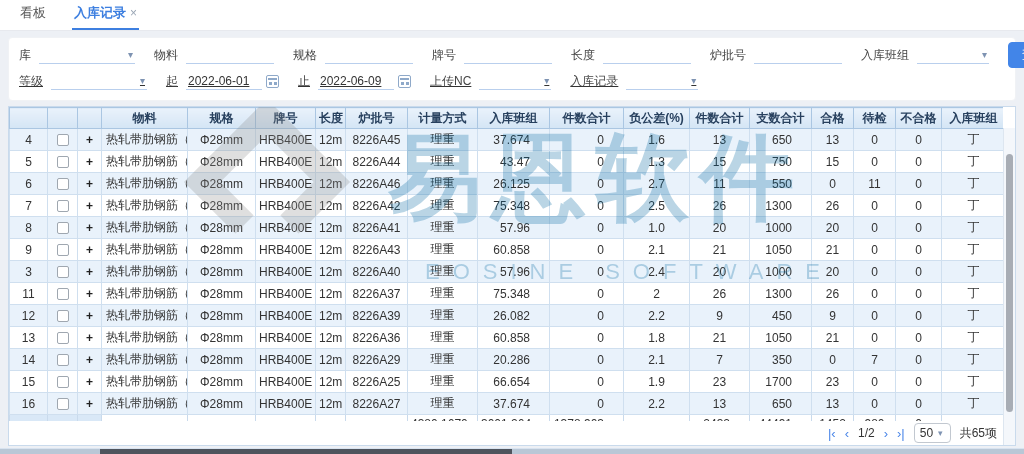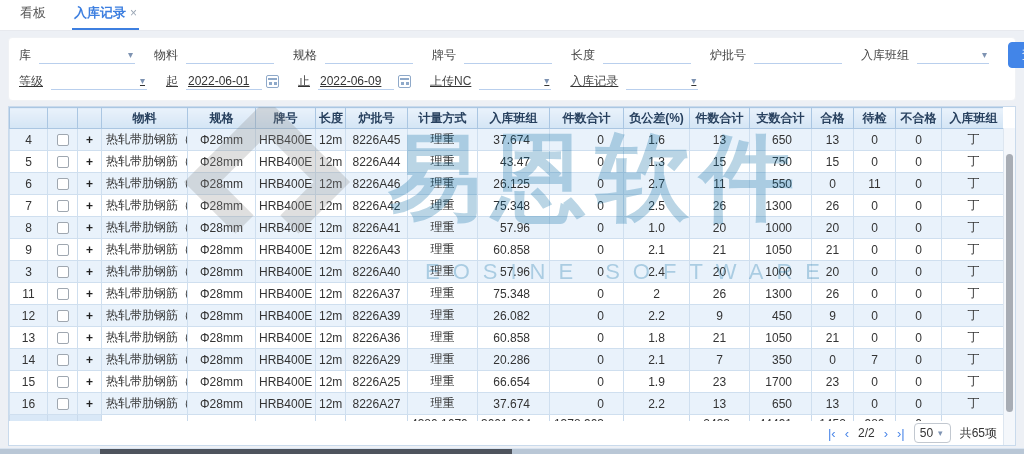--- a/index.html
+++ b/index.html
@@ -516,21 +516,21 @@
     <div class="wm-en">EOSINE SOFTWARE</div>
   </div>
 
   <div class="vscroll">
     <div class="vthumb"></div>
   </div>
 
   <div class="pager">
     <span class="pg-ico">|‹</span>
     <span class="pg-ico">‹</span>
-    <span class="pg-cur">2/2</span>
+    <span class="pg-cur">1/2</span>
     <span class="pg-ico">›</span>
     <span class="pg-ico">›|</span>
     <span class="pg-size">
       <span>50</span>
       <span class="arr">▾</span>
     </span>
     <span class="pg-total">共65项</span>
   </div>
 </div>
 

